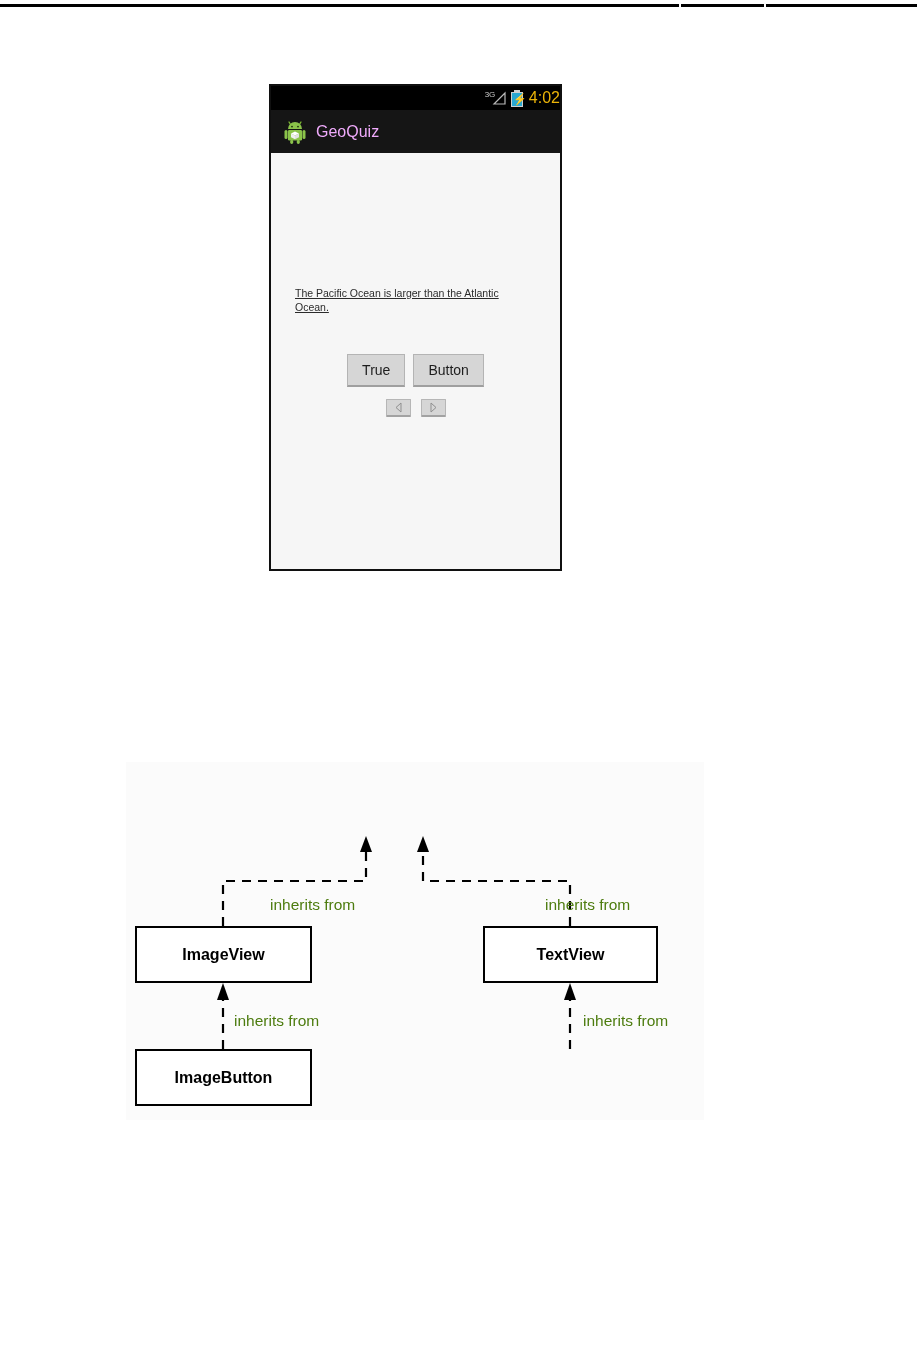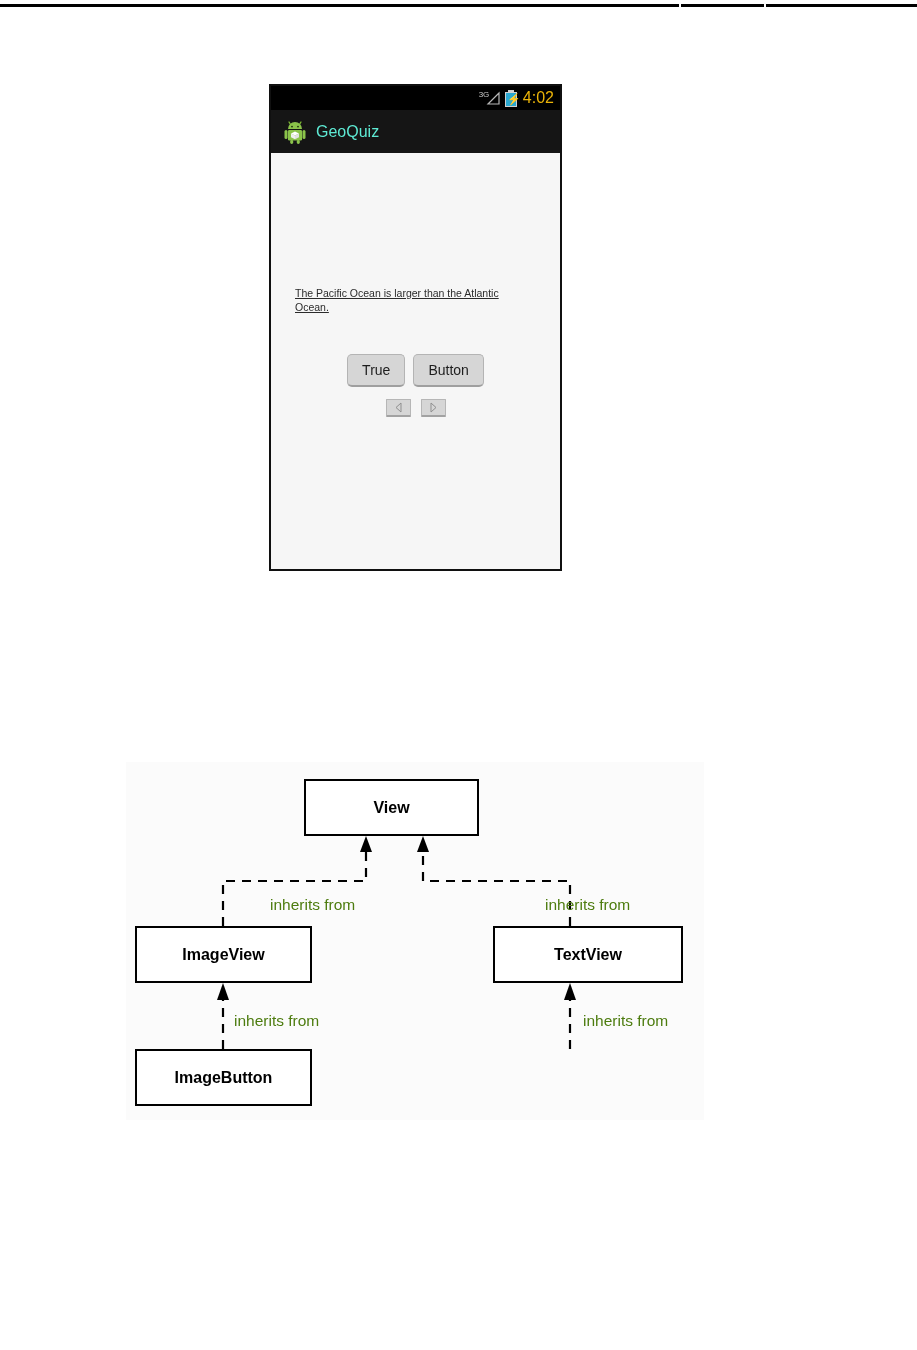--- a/index.html
+++ b/index.html
@@ -47,21 +47,20 @@
     overflow: hidden;
   }
 
   .statusbar {
     position: relative;
     height: 24px;
     background: #000000;
     display: flex;
     align-items: center;
     justify-content: flex-end;
-    padding-right: 6px;
     box-sizing: border-box;
   }
   .sb-signal {
     position: relative;
     width: 22px;
     height: 15px;
     margin-right: 4px;
   }
   .sb-signal .g-label {
     position: absolute;
@@ -122,21 +121,21 @@
     box-sizing: border-box;
   }
   .app-icon {
     position: relative;
     width: 22px;
     height: 24px;
     margin-right: 10px;
     flex: none;
   }
   .actionbar .title {
-    color: #5eead4;
+    color: #f0abfc;
     font-size: 16px;
     line-height: 18px;
   }
 
   .screen-body {
     position: relative;
     height: calc(100% - 67px);
     background: #f6f6f6;
   }
   .question-text {
@@ -160,21 +159,21 @@
   }
   .btn {
     background: #d6d6d6;
     border: 1px solid #b4b4b4;
     border-bottom: 2px solid #9f9f9f;
     color: #1d1d1d;
     font-size: 14px;
     line-height: 16px;
     padding: 7px 14px;
     box-sizing: border-box;
-    border-radius: 5px;
+    border-radius: 0;
   }
   .nav-row {
     position: absolute;
     left: 0;
     top: 246px;
     width: 100%;
     display: flex;
     justify-content: center;
     gap: 10px;
   }
@@ -208,21 +207,21 @@
     box-sizing: border-box;
     display: flex;
     align-items: center;
     justify-content: center;
     font-size: 16px;
     font-weight: bold;
     color: #000000;
   }
   .dbox.view       { left: 178px; top: 17px;  width: 175px; height: 57px; }
   .dbox.imageview  { left: 9px;   top: 164px; width: 177px; height: 57px; }
-  .dbox.textview   { left: 367px; top: 164px; width: 190px; height: 57px; }
+  .dbox.textview   { left: 357px; top: 164px; width: 175px; height: 57px; }
   .dbox.imagebutton{ left: 9px;   top: 287px; width: 177px; height: 57px; }
   .dbox.button     { left: 365px; top: 287px; width: 175px; height: 57px; }
 
   .edge-label {
     position: absolute;
     font-size: 15.5px;
     color: #4d7c0f;
     line-height: 18px;
     white-space: nowrap;
   }
@@ -319,21 +318,20 @@
     <path d="M444 164 L444 119 L297 119 L297 88" fill="none" stroke="#000000" stroke-width="2.2" stroke-dasharray="9,7"></path>
     <polygon points="297,74 291,90 303,90" fill="#000000"></polygon>
 
     <path d="M97 287 L97 238" fill="none" stroke="#000000" stroke-width="2.2" stroke-dasharray="9,7"></path>
     <polygon points="97,221 91,238 103,238" fill="#000000"></polygon>
 
     <path d="M444 287 L444 238" fill="none" stroke="#000000" stroke-width="2.2" stroke-dasharray="9,7"></path>
     <polygon points="444,221 438,238 450,238" fill="#000000"></polygon>
   </svg>
 
-  <div class="dbox view">View</div>
   <div class="dbox imageview">ImageView</div>
   <div class="dbox textview">TextView</div>
   <div class="dbox imagebutton">ImageButton</div>
 
   <span class="edge-label l1">inherits from</span>
   <span class="edge-label l2">inherits from</span>
   <span class="edge-label l3">inherits from</span>
   <span class="edge-label l4">inherits from</span>
 </div>
 

